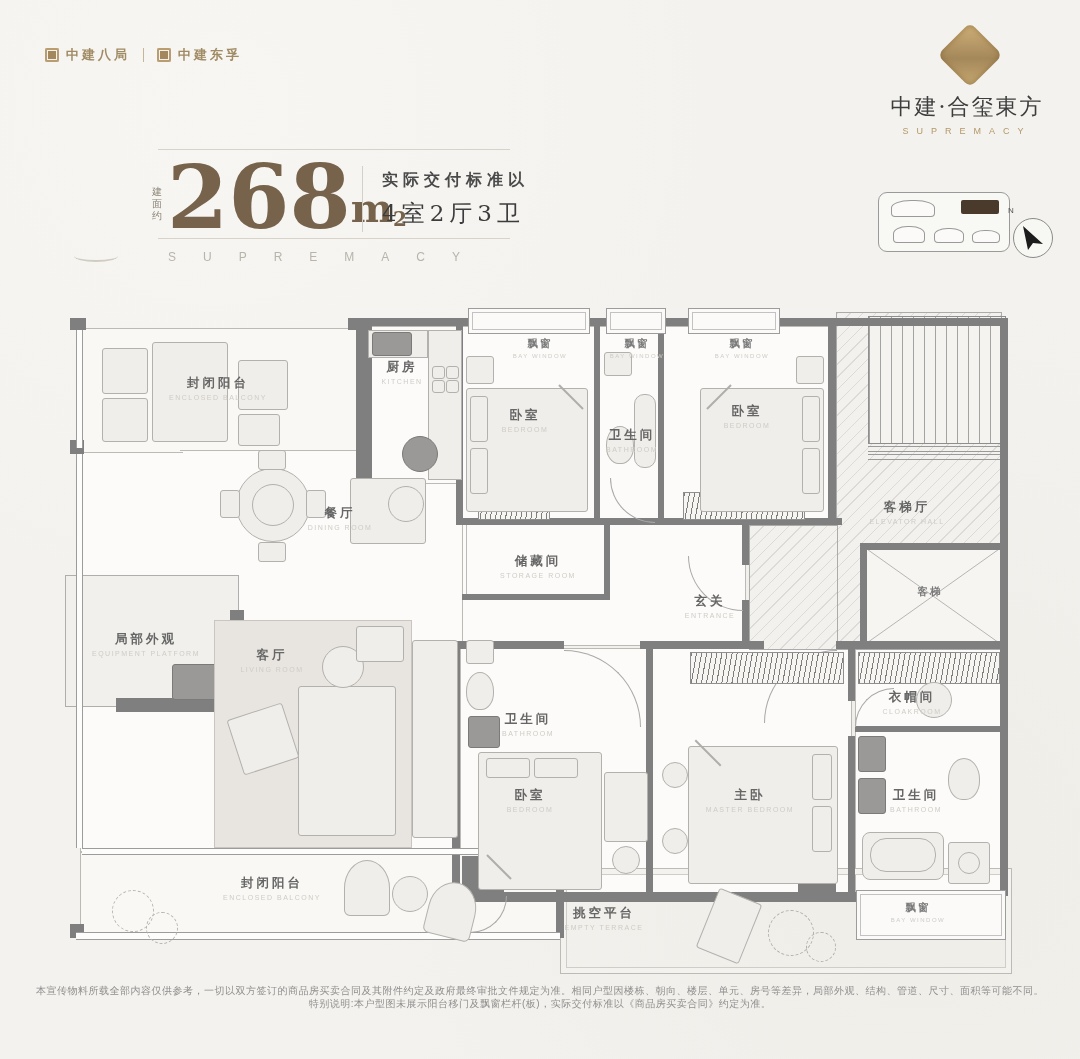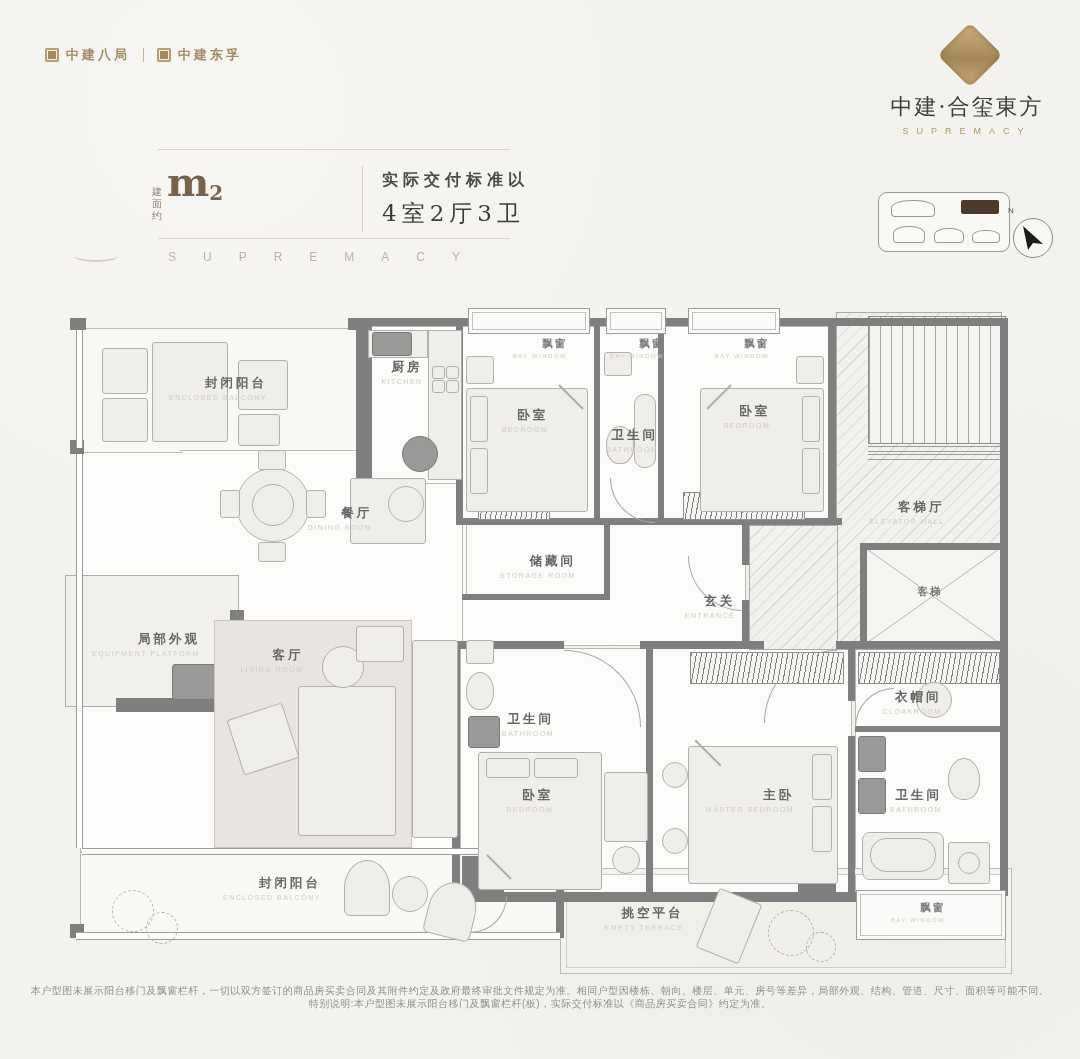--- a/index.html
+++ b/index.html
@@ -47,21 +47,21 @@
   .winv{position:absolute;background:#fdfdfc;border-left:1px solid #9c9c9c;border-right:1px solid #9c9c9c;}
   .furn{position:absolute;background:#f0eeea;border:1px solid #b3b1ad;border-radius:3px;}
   .rnd{border-radius:50%;}
   .darkf{background:#9b9997;border-color:#7a7a78;}
   .zig{position:absolute;border:1px solid #8f8f8f;
        background:repeating-linear-gradient(100deg,#7e7e7e 0 1px,transparent 1px 5px),#f6f5f2;}
   .arc{position:absolute;border:0 solid #a8a8a8;}
   .fold{position:absolute;height:2px;background:#b0aeab;}
   .panel{position:absolute;background:#e8e5e0;border:1px solid #c9c6c1;}
   
-  .lbl{position:absolute;transform:translate(-50%,-50%);text-align:right;white-space:nowrap;}
+  .lbl{position:absolute;transform:translate(-50%,-50%);text-align:center;white-space:nowrap;}
   .lbl .cn{font-size:12.5px;font-weight:bold;color:#666;letter-spacing:3px;}
   .lbl .en{font-size:7px;color:#cfccc6;letter-spacing:1.5px;margin-top:2px;}
   .lbl.sm .cn{font-size:10.5px;color:#7a7a7a;letter-spacing:2px;}
   .lbl.sm .en{font-size:6px;}
   
   .foot{position:absolute;width:100%;text-align:center;font-size:10px;color:#8f8f8f;letter-spacing:.5px;}
 </style>
 </head>
 <body>
 
@@ -79,20 +79,21 @@
     <div class="diamond"></div>
   </div>
   <div class="abs brandname" style="left:852px;top:92px;">中建·合玺東方</div>
   <div class="abs brandsub" style="left:852px;top:126px;">SUPREMACY</div>
 
   <div class="abs cloud" style="left:74px;top:250px;"></div>
 
   <div class="abs rule" style="left:158px;top:149px;width:352px;"></div>
   <div class="abs vprefix" style="left:152px;top:186px;">建面约</div>
   <div class="abs" style="left:167px;top:158px;display:flex;align-items:flex-end;">
+    <span class="areanum">268</span>
     <span class="areaunit" style="padding-bottom:6px;">m</span>
     <span class="areasup" style="padding-bottom:6px;">2</span>
   </div>
   <div class="abs vdiv" style="left:362px;top:166px;height:66px;"></div>
   <div class="abs floorlab" style="left:382px;top:170px;">实际交付标准以</div>
   <div class="abs layoutlab" style="left:382px;top:198px;">4室2厅3卫</div>
   <div class="abs rule" style="left:158px;top:238px;width:352px;"></div>
   <div class="abs wm" style="left:168px;top:250px;">SUPREMACY</div>
 
   <div class="abs keyplan" style="left:878px;top:192px;width:130px;height:58px;">
@@ -361,21 +362,21 @@
       <div class="en">BATHROOM</div>
     </div>
   <div class="lbl sm" style="left:918px;top:912px;">
       <div class="cn">飘窗</div>
       <div class="en">BAY WINDOW</div>
     </div>
   <div class="lbl" style="left:272px;top:888px;">
       <div class="cn">封闭阳台</div>
       <div class="en">ENCLOSED BALCONY</div>
     </div>
-  <div class="lbl" style="left:604px;top:918px;margin-left:40px;">
+  <div class="lbl" style="left:604px;top:918px;">
       <div class="cn">挑空平台</div>
       <div class="en">EMPTY TERRACE</div>
     </div>
 
-  <div class="foot" style="top:984px;">本户型图未展示阳台移门及飘窗栏杆，一切以双方签订的商品房买卖合同及其附件约定及政府最终审批文件规定为准。相同户型因楼栋、朝向、楼层、单元、房号等差异，局部外观、结构、管道、尺寸、面积等可能不同。</div>
+  <div class="foot" style="top:984px;">本宣传物料所载全部内容仅供参考，一切以双方签订的商品房买卖合同及其附件约定及政府最终审批文件规定为准。相同户型因楼栋、朝向、楼层、单元、房号等差异，局部外观、结构、管道、尺寸、面积等可能不同。</div>
   <div class="foot" style="top:997px;">特别说明:本户型图未展示阳台移门及飘窗栏杆(板)，实际交付标准以《商品房买卖合同》约定为准。</div>
 
 </div>
 
 </body></html>

